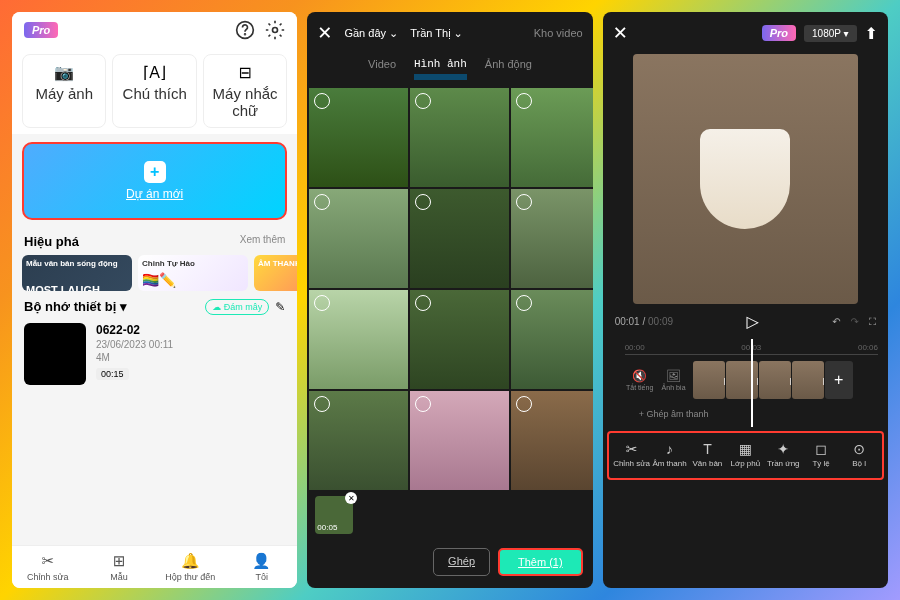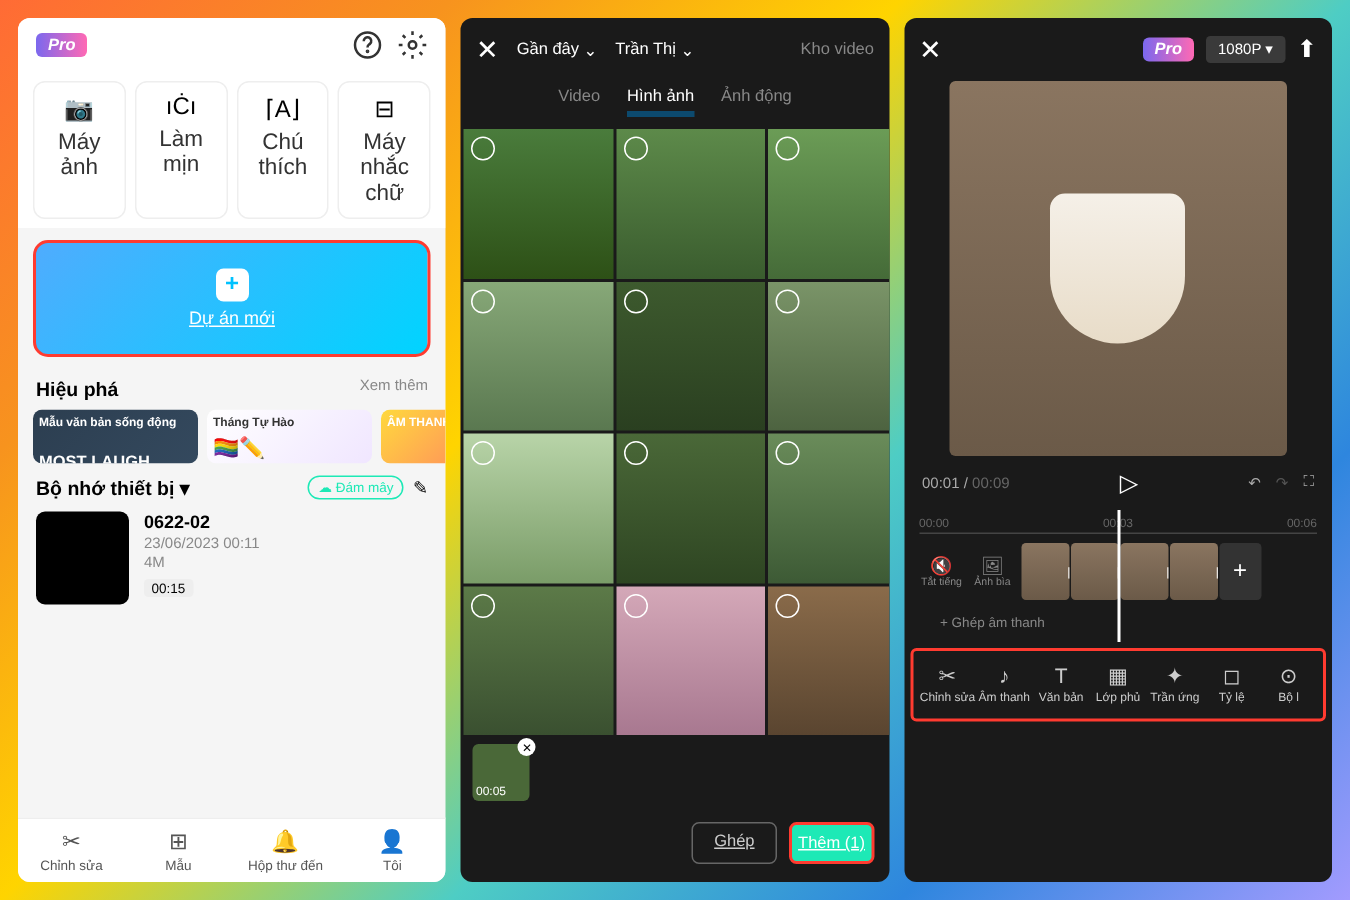--- a/index.html
+++ b/index.html
@@ -21,41 +21,41 @@
 .plus-box { width: 22px; height: 22px; background: #fff; border-radius: 5px; display: flex; align-items: center; justify-content: center; color: #00c2ff; font-weight: bold; margin-bottom: 4px; }
 .np-txt { font-size: 12px; text-decoration: underline; font-weight: 500; }
 .sec-head { display: flex; justify-content: space-between; padding: 6px 12px; }
 .sec-title { font-size: 13px; font-weight: bold; }
 .sec-more { font-size: 10px; color: #888; }
 .cards { display: flex; gap: 6px; padding: 0 10px; overflow: hidden; }
 .card { flex: 0 0 110px; height: 36px; border-radius: 6px; position: relative; padding: 4px; font-size: 8px; color: #fff; font-weight: bold; }
 .card1 { background: linear-gradient(135deg, #2c3e50, #34495e); }
 .card2 { background: linear-gradient(135deg, #fff, #f0e6ff); color: #333; }
 .card3 { background: linear-gradient(135deg, #ffd93d, #ff6b6b); }
-.mem-head { display: flex; justify-content: space-between; align-items: center; padding: 8px 12px; }
+.mem-head { display: flex; justify-content: space-between; align-items: flex-start; padding: 8px 12px; }
 .mem-title { font-size: 13px; font-weight: bold; }
 .mem-btns { display: flex; gap: 6px; align-items: center; }
 .cloud-btn { border: 1px solid #1de9b6; color: #1de9b6; font-size: 9px; padding: 2px 6px; border-radius: 10px; }
 .project { display: flex; gap: 10px; padding: 0 12px; }
 .proj-thumb { width: 62px; height: 62px; background: #000; border-radius: 6px; }
 .proj-info { display: flex; flex-direction: column; gap: 2px; font-size: 10px; }
 .proj-name { font-weight: bold; font-size: 12px; }
 .proj-meta { color: #888; }
 .proj-dur { background: #eee; padding: 1px 5px; border-radius: 3px; width: fit-content; margin-top: 3px; font-size: 9px; }
 .tabbar { margin-top: auto; display: flex; background: #fff; border-top: 1px solid #eee; padding: 6px 0; }
 .tab { flex: 1; text-align: center; font-size: 9px; color: #555; }
 .tab-ic { font-size: 15px; margin-bottom: 2px; display: block; }
 
 
 .p2-head { display: flex; align-items: center; gap: 12px; padding: 10px; font-size: 11px; }
 .xbtn { font-size: 18px; }
 .dd { display: flex; align-items: center; gap: 3px; }
 .tabs2 { display: flex; gap: 18px; padding: 4px 10px 8px; font-size: 11px; justify-content: center; }
 .t2 { color: #888; padding-bottom: 4px; text-align: right; }
-.t2.active { color: #fff; border-bottom: 4px solid #0c4a6e; }
+.t2.active { color: #fff; border-bottom: 6px solid #0c4a6e; font-family: Liberation Mono, monospace; }
 .grid { flex: 1; display: grid; grid-template-columns: repeat(3, 1fr); gap: 2px; padding: 0 2px; overflow: hidden; }
 .gcell { aspect-ratio: 1; position: relative; }
 .gcell::before { content: ''; position: absolute; top: 5px; left: 5px; width: 14px; height: 14px; border: 1.5px solid #fff; border-radius: 50%; }
 .g1 { background: linear-gradient(#4a7c3c, #2d5016); }
 .g2 { background: linear-gradient(#5d8a4a, #3a5c2e); }
 .g3 { background: linear-gradient(#6b9c56, #456b38); }
 .g4 { background: linear-gradient(#87a878, #5a7850); }
 .g5 { background: linear-gradient(#3d5a2e, #2a3f20); }
 .g6 { background: linear-gradient(#7a9468, #4d6340); }
 .g7 { background: linear-gradient(#b8d4a8, #7a9c68); }
@@ -63,32 +63,32 @@
 .g9 { background: linear-gradient(#6a8c5a, #3d5a35); }
 .g10 { background: linear-gradient(#5c7a48, #3a5030); }
 .g11 { background: linear-gradient(#d4a8b8, #a87890); }
 .g12 { background: linear-gradient(#8a6b4a, #5a4530); }
 .sel-row { display: flex; padding: 6px 8px; gap: 6px; }
 .sel-thumb { width: 38px; height: 38px; background: #4a6838; border-radius: 4px; position: relative; }
 .sel-x { position: absolute; top: -4px; right: -4px; width: 12px; height: 12px; background: #fff; color: #000; border-radius: 50%; font-size: 8px; display: flex; align-items: center; justify-content: center; }
 .sel-dur { position: absolute; bottom: 2px; left: 2px; font-size: 8px; }
 .btn-row { display: flex; gap: 8px; padding: 8px 10px 12px; justify-content: flex-end; }
 .btn-ghost { border: 1px solid #666; color: #ccc; padding: 6px 14px; border-radius: 5px; font-size: 11px; text-decoration: underline; }
-.btn-add { background: #1de9b6; color: #fff; padding: 6px 4px; border-radius: 5px; font-size: 11px; border: 2px solid #ff3b30; text-decoration: underline; }
+.btn-add { background: #1de9b6; color: #fff; padding: 6px 18px; border-radius: 5px; font-size: 11px; border: 2px solid #ff3b30; text-decoration: underline; }
 
 
 .p3-head { display: flex; justify-content: space-between; align-items: center; padding: 10px; }
 .p3-head-r { display: flex; gap: 8px; align-items: center; }
 .res-btn { background: #3a3a3a; color: #fff; font-size: 10px; padding: 3px 8px; border-radius: 3px; }
 .preview { height: 250px; margin: 0 30px; background: linear-gradient(#8a7560, #6b5a48); border-radius: 4px; position: relative; display: flex; align-items: center; justify-content: center; }
 .coffee { width: 90px; height: 100px; background: linear-gradient(#f5f0e8, #e8dcc8); border-radius: 10px 10px 45px 45px; position: relative; }
 .coffee::after { content: ''; position: absolute; bottom: -20px; left: -20px; right: -20px; height: 30px; background: #3a2f25; border-radius: 50%; z-index: -1; }
 .play-row { display: flex; justify-content: space-between; align-items: center; padding: 8px 12px; font-size: 10px; color: #aaa; }
 .play-btn { font-size: 16px; color: #fff; }
-.timeline { padding: 4px 10px; }
+.timeline { padding: 4px 10px; margin-left: 12px; }
 .tl-ruler { height: 12px; border-bottom: 1px solid #444; font-size: 8px; color: #666; display: flex; justify-content: space-between; }
 .tl-tracks { display: flex; gap: 4px; padding: 6px 0; align-items: center; }
 .tl-btn { width: 30px; text-align: center; font-size: 7px; color: #888; }
 .tl-btn-ic { display: block; font-size: 12px; margin-bottom: 1px; }
 .clips { display: flex; gap: 1px; flex: 1; }
 .clip { width: 32px; height: 38px; background: linear-gradient(#8a7560, #6b5a48); border-radius: 3px; position: relative; }
 .clip::after { content: '|'; position: absolute; right: -1px; top: 40%; color: #fff; font-size: 8px; }
 .add-clip { width: 28px; height: 38px; background: #333; border-radius: 3px; display: flex; align-items: center; justify-content: center; color: #fff; font-size: 16px; }
 .audio-add { font-size: 9px; color: #888; padding: 4px 14px; }
 .playhead { position: absolute; left: 50%; top: 0; bottom: 0; width: 1.5px; background: #fff; }
@@ -120,43 +120,39 @@
           </svg>
         </span>
     </div>
   </div>
   <div class="tool-row">
     <div class="tool">
         <div class="tool-ic">📷</div>
         <div class="tool-lb">Máy ảnh</div>
       </div>
     <div class="tool">
-        <div class="tool-ic">ıĊı</div>
-        <div class="tool-lb">Làm mịn</div>
-      </div>
-    <div class="tool">
         <div class="tool-ic">⌈A⌋</div>
         <div class="tool-lb">Chú thích</div>
       </div>
     <div class="tool">
         <div class="tool-ic">⊟</div>
         <div class="tool-lb">Máy nhắc chữ</div>
       </div>
   </div>
   <div class="new-proj">
     <div class="plus-box">+</div>
     <div class="np-txt">Dự án mới</div>
   </div>
   <div class="sec-head">
     <span class="sec-title">Hiệu phá</span>
     <span class="sec-more">Xem thêm</span>
   </div>
   <div class="cards">
     <div class="card card1"><span>Mẫu văn bản sống động</span><div style="font-size:11px;margin-top:16px">MOST LAUGH</div></div>
-    <div class="card card2"><span>Tháng Tự Hào</span><div style="font-size:14px;margin-top:4px">🏳️‍🌈✏️</div></div>
+    <div class="card card2"><span>Chỉnh Tự Hào</span><div style="font-size:14px;margin-top:4px">🏳️‍🌈✏️</div></div>
     <div class="card card3"><span>ÂM THANH</span></div>
   </div>
   <div class="mem-head">
     <span class="mem-title"><span>Bộ nhớ thiết bị</span> ▾</span>
     <div class="mem-btns">
       <span class="cloud-btn">☁ Đám mây</span>
       <span style="font-size:12px">✎</span>
     </div>
   </div>
   <div class="project">

